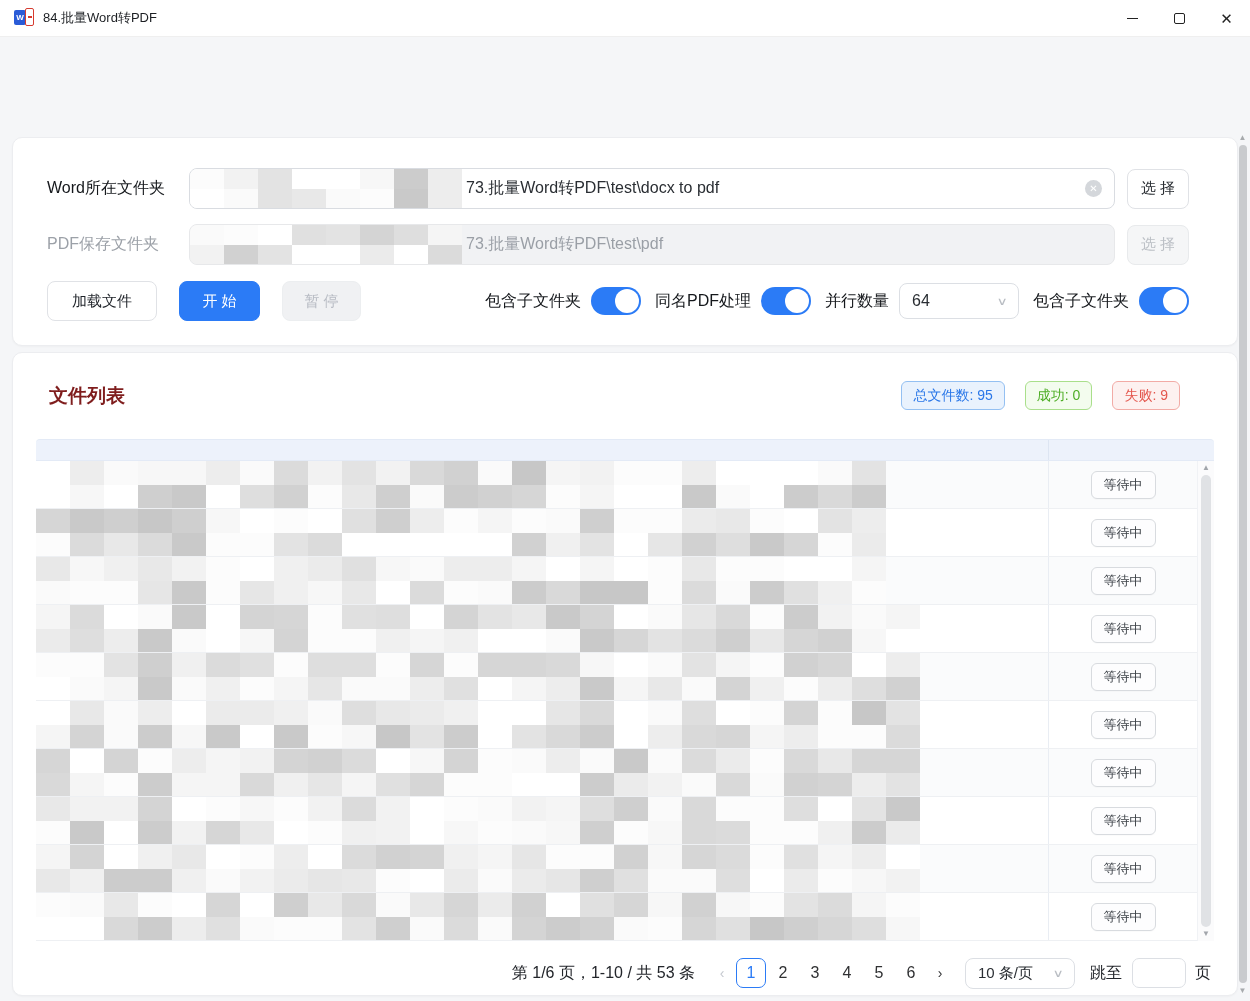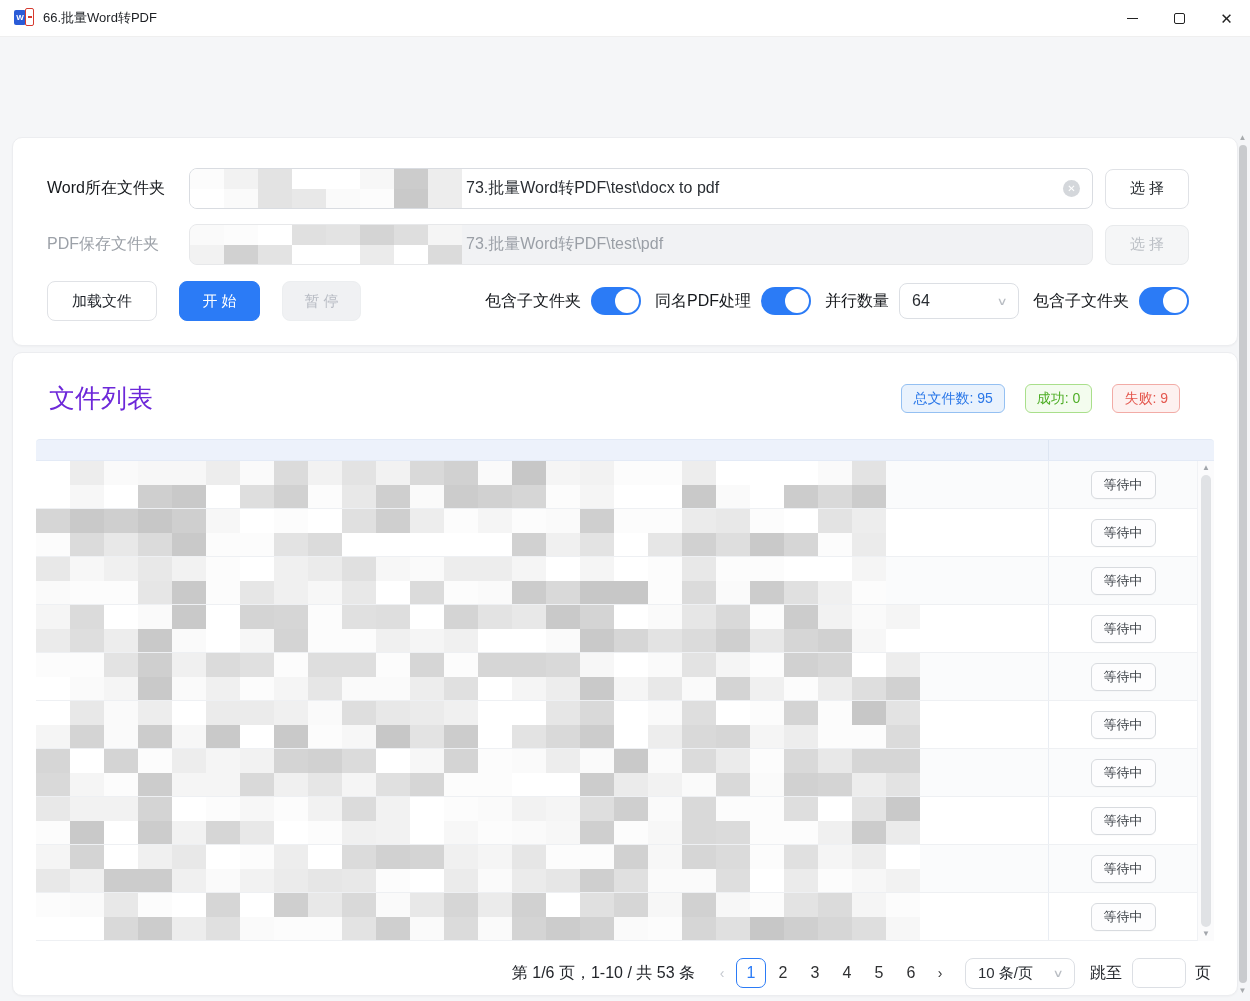--- a/index.html
+++ b/index.html
@@ -44,39 +44,39 @@
   .frow{display:flex;align-items:center;padding:0 48px 0 34px;}
   .frow.r1{margin-top:30px;}
   .frow.r2{margin-top:15px;}
   .frow.r3{margin-top:16px;gap:8px;}
   .flabel{flex:0 0 142px;font-size:16px;color:#15181c;}
   .flabel.disabled{color:#9ca1a8;}
   .finput{flex:1;height:41px;border:1px solid #d9dce1;border-radius:8px;background:#fff;display:flex;align-items:center;overflow:hidden;font-size:16px;color:#2a2e33;}
   .finput.disabled{background:#f1f2f4;border-color:#e7e8ea;color:#9a9fa6;}
   .finput .ptext{white-space:nowrap;}
   .clear-ico{margin-left:auto;margin-right:12px;width:17px;height:17px;border-radius:50%;background:#d4d7db;color:#fff;font-size:10px;display:flex;align-items:center;justify-content:center;flex:0 0 auto;cursor:pointer;}
-  .choose-btn{flex:0 0 auto;margin-left:12px;width:84px;height:40px;background:#fff;border:1px solid #e0e2e6;border-radius:8px;font-size:15px;color:#2a2e33;cursor:pointer;}
+  .choose-btn{flex:0 0 auto;margin-left:12px;width:62px;height:40px;background:#fff;border:1px solid #e0e2e6;border-radius:8px;font-size:15px;color:#2a2e33;cursor:pointer;}
   .choose-btn.disabled{background:#f5f6f7;border-color:#e8eaec;color:#bcc0c6;cursor:default;}
 
   .btn{height:40px;border-radius:8px;font-size:15px;cursor:pointer;}
   .btn-load{width:110px;background:#fff;border:1px solid #e0e2e6;color:#1f2329;}
   .btn-start{width:81px;margin-left:14px;background:var(--accent);border:1px solid var(--accent);color:#fff;}
   .btn-pause{width:79px;margin-left:14px;background:#f0f1f3;border:1px solid #eceef0;color:#b8bcc4;cursor:default;}
 
   .opt-cluster{margin-left:auto;display:flex;align-items:center;}
   .opt-label{font-size:16px;color:#15181c;margin-left:14px;}
   .opt-label.first{margin-left:0;}
   .toggle{position:relative;width:50px;height:28px;margin-left:10px;border-radius:14px;background:var(--accent);cursor:pointer;flex:0 0 auto;}
   .toggle::after{content:"";position:absolute;right:2px;top:2px;width:24px;height:24px;border-radius:50%;background:#fff;}
   .sel{position:relative;margin-left:10px;width:120px;height:36px;border:1px solid #dcdfe4;border-radius:8px;background:#fff;display:flex;align-items:center;padding:0 12px;font-size:16px;color:#2a2e33;cursor:pointer;}
   .sel .chev{margin-left:auto;color:#b9bdc3;font-size:11px;transform:scaleX(1.4);}
 
   
   .list-head{position:absolute;left:36px;right:57px;top:28px;display:flex;align-items:center;}
-  .list-title{font-size:26px;font-weight:normal;color:#6d28d9;}
+  .list-title{font-size:19px;font-weight:bold;color:#7f1d1d;}
   .badges{margin-left:auto;display:flex;gap:20px;}
   .badge{height:29px;padding:0 11px;border-radius:6px;font-size:14px;display:flex;align-items:center;}
   .badge.total{background:var(--info-bg);border:1px solid var(--info-border);color:var(--info-text);}
   .badge.ok{background:var(--success-bg);border:1px solid var(--success-border);color:var(--success);}
   .badge.fail{background:var(--danger-bg);border:1px solid var(--danger-border);color:var(--danger);}
 
   .tbl{position:absolute;left:23px;top:86px;width:1178px;}
   .tbl-header{height:22px;background:#edf2fb;border-top:1px solid #e3eaf6;border-bottom:1px solid #e3eaf6;border-radius:4px 4px 0 0;display:flex;}
   .tbl-header .hc-main{flex:1;}
   .tbl-header .hc-status{width:166px;border-left:1px solid #dde5f2;}
@@ -121,21 +121,21 @@
 
 <div class="window">
 
   <div class="titlebar">
     <div class="app-icon">
       <span class="doc-w">W</span>
       <span class="doc-p">
           <i></i>
         </span>
     </div>
-    <div class="tb-title">66.批量Word转PDF</div>
+    <div class="tb-title">84.批量Word转PDF</div>
     <div class="win-controls">
       <button class="win-btn">
           <span class="glyph-min"></span>
         </button>
       <button class="win-btn">
           <span class="glyph-max"></span>
         </button>
       <button class="win-btn">
           <span class="glyph-close">✕</span>
         </button>

